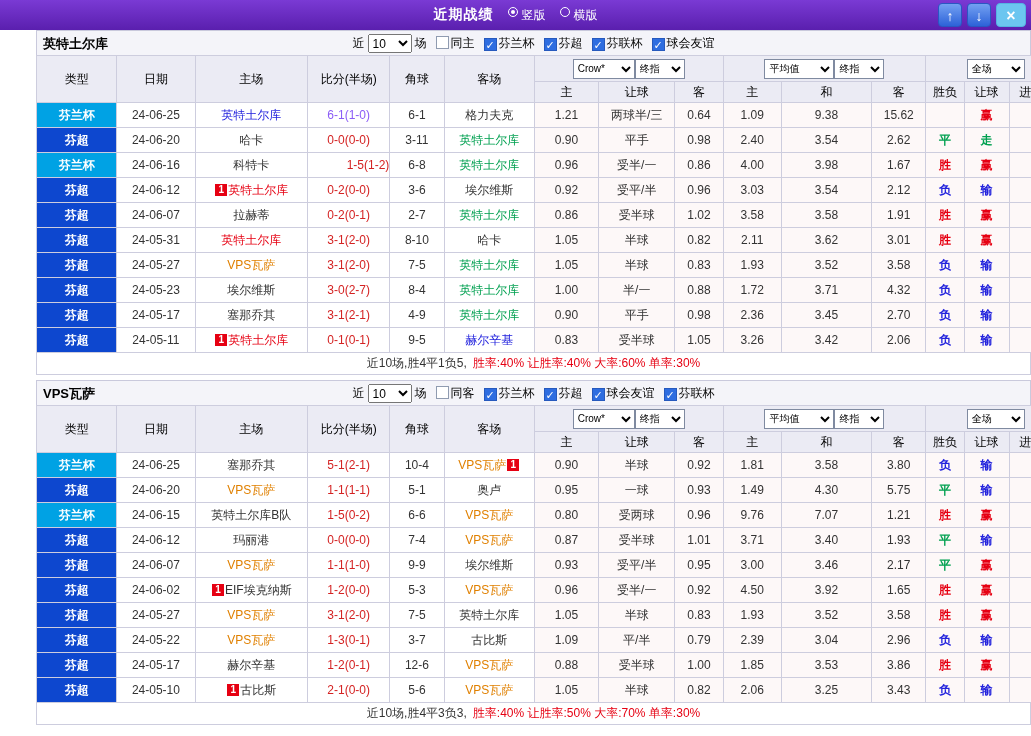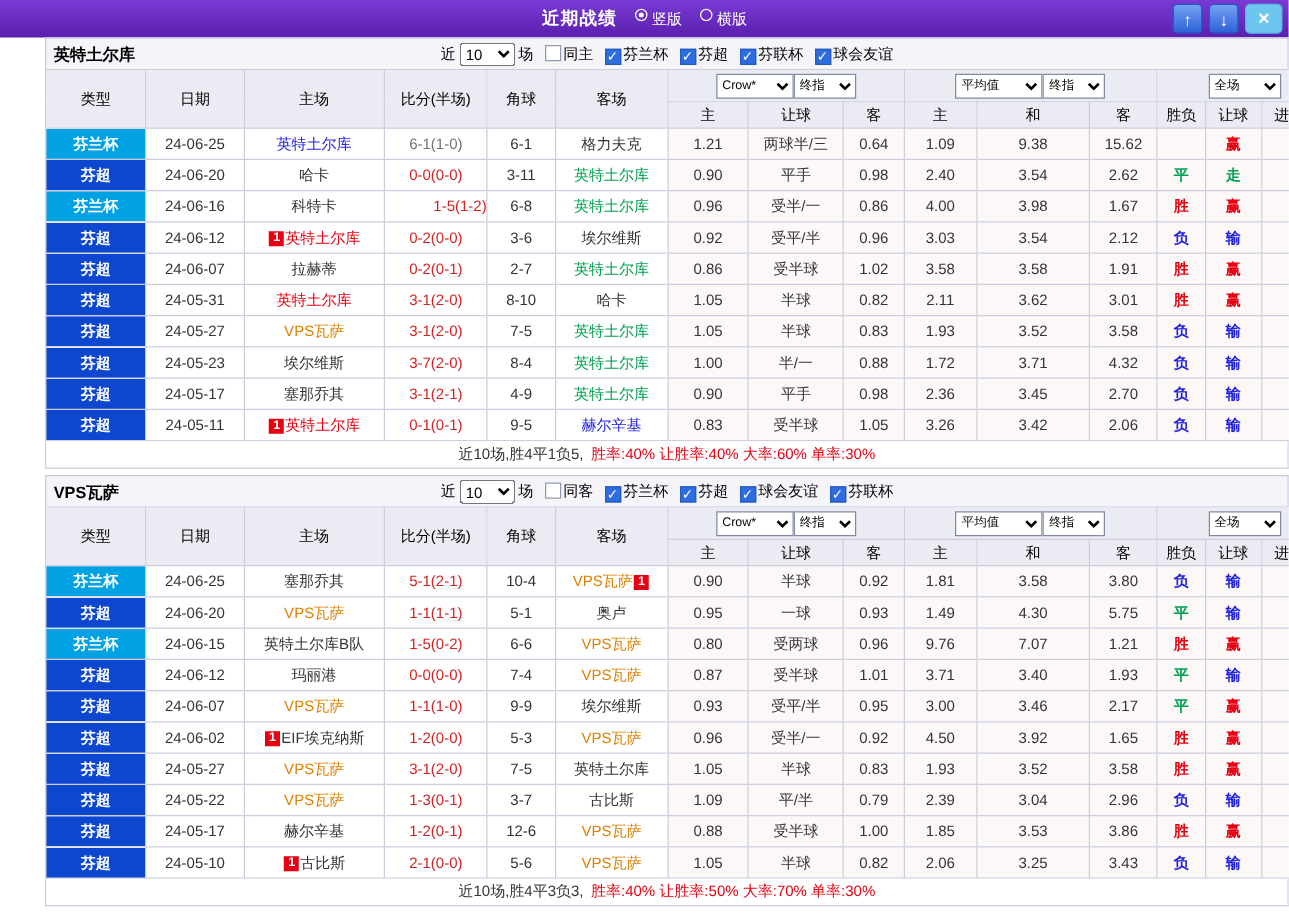--- a/index.html
+++ b/index.html
@@ -148,21 +148,21 @@
               <th>胜负</th>
               <th>让球</th>
               <th>进球数</th>
             </tr>
           </thead>
           <tbody>
             <tr>
               <td class="cell-type cup">芬兰杯</td>
               <td>24-06-25</td>
               <td class="teamlink"><span style="color: rgb(34, 34, 221);">英特土尔库</span></td>
-              <td style="color: #737373; text-align: center;">6-1(1-0)</td>
+              <td style="color: #8b5cf6; text-align: center;">6-1(1-0)</td>
               <td>6-1</td>
               <td class="teamlink"><span style="color: rgb(51, 51, 51);">格力夫克</span></td>
               <td class="tint">1.21</td>
               <td class="tint">两球半/三</td>
               <td class="tint">0.64</td>
               <td class="tint">1.09</td>
               <td class="tint">9.38</td>
               <td class="tint">15.62</td>
               <td class="tint" style="font-weight: bold;"></td>
               <td class="tint" style="color: rgb(230, 0, 18); font-weight: bold;">赢</td>
@@ -267,21 +267,21 @@
               <td class="tint">3.52</td>
               <td class="tint">3.58</td>
               <td class="tint" style="color: rgb(34, 34, 221); font-weight: bold;">负</td>
               <td class="tint" style="color: rgb(34, 34, 221); font-weight: bold;">输</td>
               <td class="tint" style="color: rgb(230, 0, 18); font-weight: bold;">大</td>
             </tr>
             <tr>
               <td class="cell-type league">芬超</td>
               <td>24-05-23</td>
               <td class="teamlink"><span style="color: rgb(51, 51, 51);">埃尔维斯</span></td>
-              <td style="color: rgb(212, 34, 34);">3-7(2-0)</td>
+              <td style="color: rgb(212, 34, 34);">3-0(2-7)</td>
               <td>8-4</td>
               <td class="teamlink"><span style="color: rgb(0, 160, 80);">英特土尔库</span></td>
               <td class="tint">1.00</td>
               <td class="tint">半/一</td>
               <td class="tint">0.88</td>
               <td class="tint">1.72</td>
               <td class="tint">3.71</td>
               <td class="tint">4.32</td>
               <td class="tint" style="color: rgb(34, 34, 221); font-weight: bold;">负</td>
               <td class="tint" style="color: rgb(34, 34, 221); font-weight: bold;">输</td>

